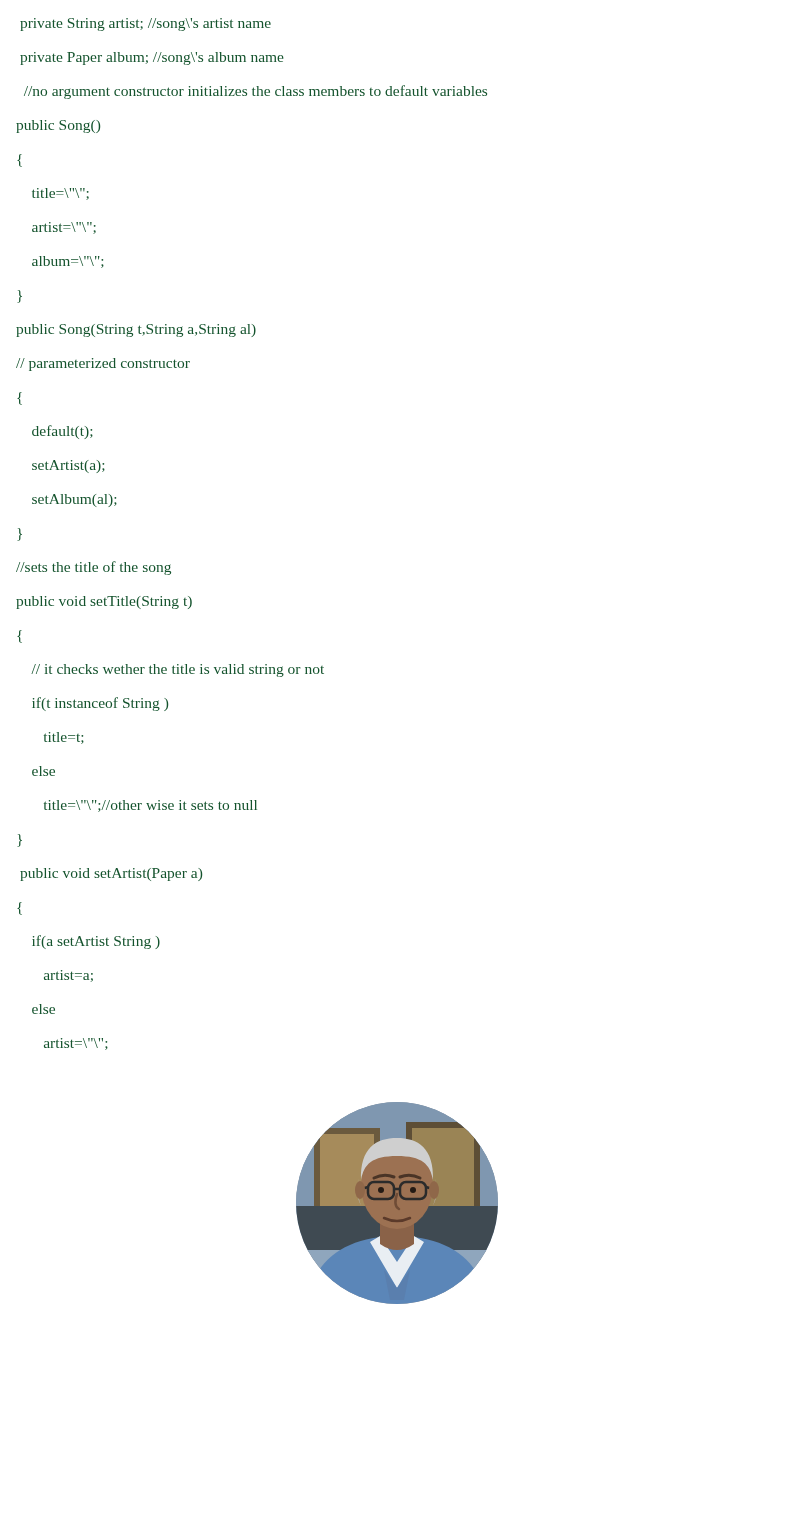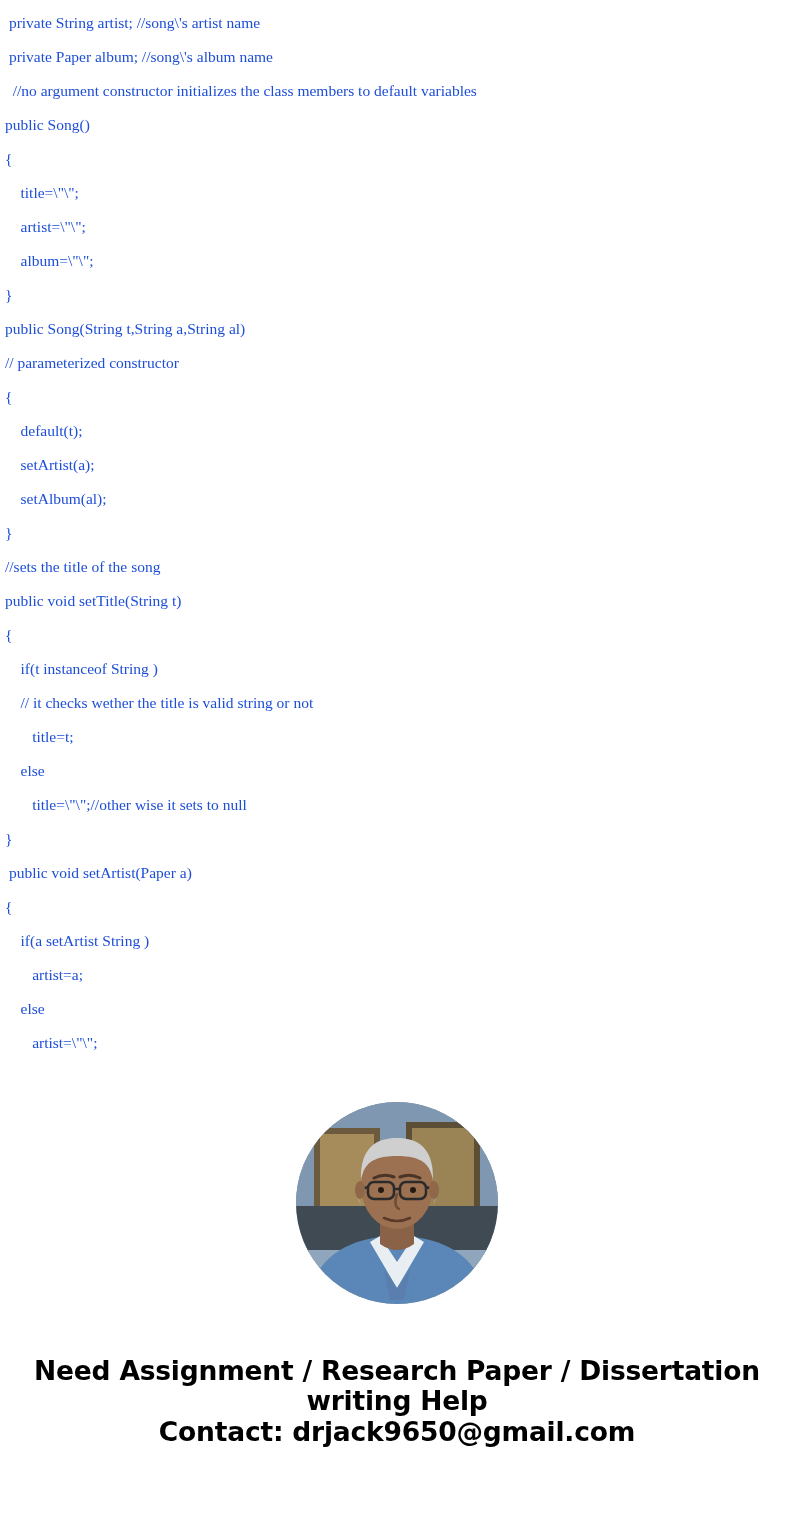--- a/index.html
+++ b/index.html
@@ -23,22 +23,22 @@
   }
   .code-block {
     padding: 6px 0 0 0;
   }
   .code-line {
     font-family: "Liberation Serif", serif;
     font-size: 15.5px;
     line-height: 34px;
     height: 34px;
     white-space: pre;
-    padding-left: 5px;
-    color: #1d4ed8;
+    padding-left: 16px;
+    color: #14532d;
   }
   .avatar-wrap {
     width: 100%;
     display: flex;
     justify-content: center;
     margin-top: 42px;
   }
   .avatar {
     width: 202px;
     height: 202px;
@@ -86,22 +86,22 @@
     <div class="code-line">public Song(String t,String a,String al)</div>
     <div class="code-line">// parameterized constructor</div>
     <div class="code-line">{</div>
     <div class="code-line">    default(t);</div>
     <div class="code-line">    setArtist(a);</div>
     <div class="code-line">    setAlbum(al);</div>
     <div class="code-line">}</div>
     <div class="code-line">//sets the title of the song</div>
     <div class="code-line">public void setTitle(String t)</div>
     <div class="code-line">{</div>
+    <div class="code-line">    // it checks wether the title is valid string or not</div>
     <div class="code-line">    if(t instanceof String )</div>
-    <div class="code-line">    // it checks wether the title is valid string or not</div>
     <div class="code-line">       title=t;</div>
     <div class="code-line">    else</div>
     <div class="code-line">       title=\"\";//other wise it sets to null</div>
     <div class="code-line">}</div>
     <div class="code-line"> public void setArtist(Paper a)</div>
     <div class="code-line">{</div>
     <div class="code-line">    if(a setArtist String )</div>
     <div class="code-line">       artist=a;</div>
     <div class="code-line">    else</div>
     <div class="code-line">       artist=\"\";</div>
@@ -155,19 +155,14 @@
 
           <path d="M88 116 q13 6 26 0" stroke="#5b3a2a" stroke-width="2.5" fill="none" stroke-linecap="round"></path>
 
           <ellipse cx="64" cy="88" rx="5" ry="9" fill="#8f6749"></ellipse>
           <ellipse cx="138" cy="88" rx="5" ry="9" fill="#8f6749"></ellipse>
         </g>
       </svg>
     </div>
   </div>
 
-  <div class="promo">
-    <span>Need Assignment / Research Paper / Dissertation</span>
-    <span class="promo-line-2">writing Help</span>
-    <span class="promo-contact">Contact: drjack9650@gmail.com</span>
-  </div>
 
 </div>
 
 </body></html>

